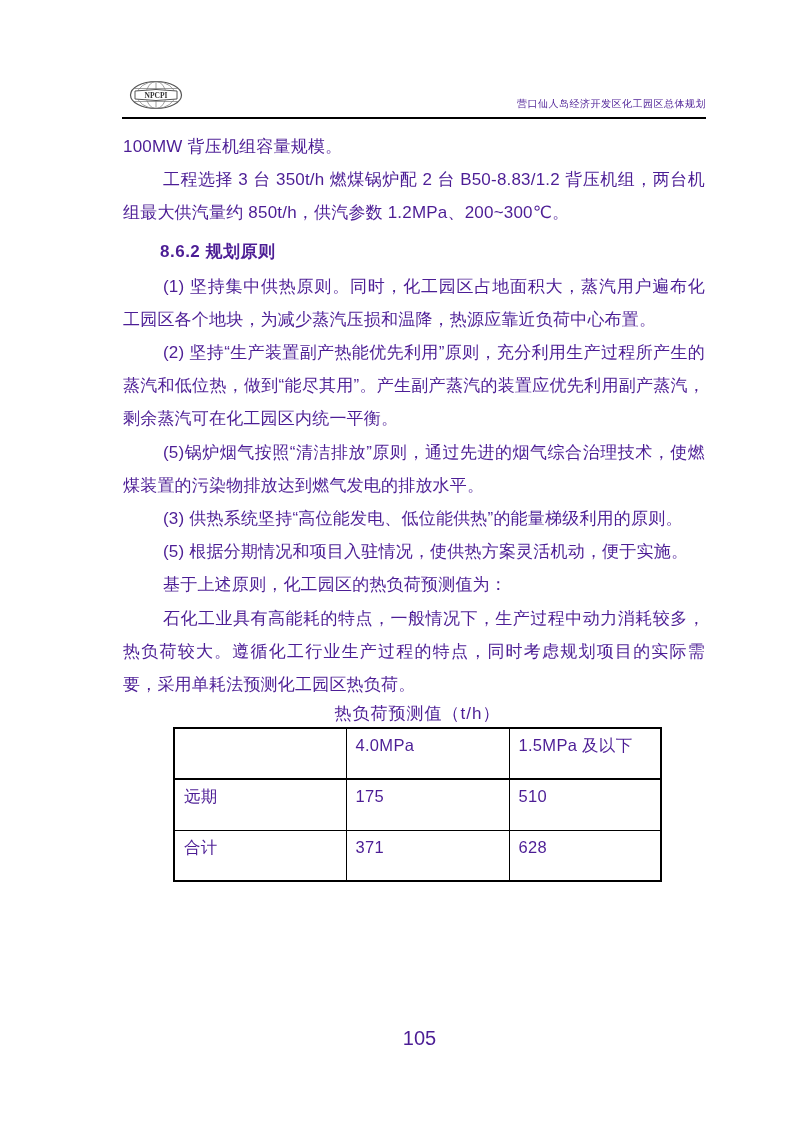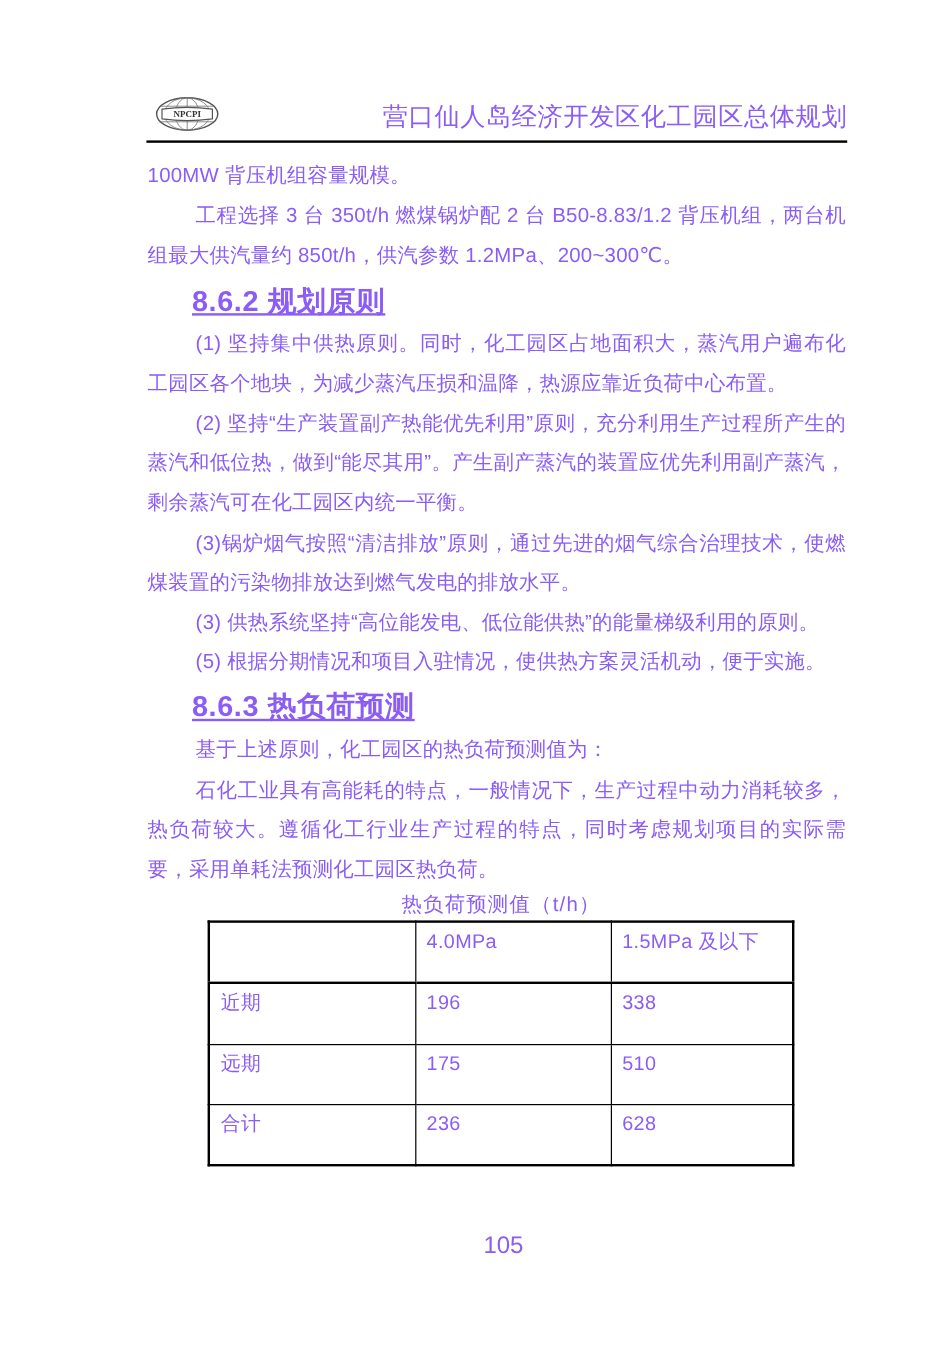--- a/index.html
+++ b/index.html
@@ -1,47 +1,46 @@
 <!DOCTYPE html>
 <html><head>
 <meta charset="utf-8">
 <style>
   html,body{margin:0;padding:0;background:#ffffff;}
   .page{
     position:relative;
     width:793px;height:1122px;
     background:#ffffff;
     font-family:"Liberation Sans","DejaVu Sans",sans-serif;
-    color:#8b5cf6;
+    color:#4c1d95;
     overflow:hidden;
   }
   
   .header{
     position:absolute;left:122px;top:76px;width:584px;height:41px;
     border-bottom:2.5px solid #000;
   }
   .logo{position:absolute;left:7px;top:4px;}
   .header-title{
     position:absolute;right:0;bottom:6px;
     font-family:"Liberation Serif","DejaVu Serif",serif;
-    font-size:21px;letter-spacing:0.5px;white-space:nowrap;
+    font-size:10px;letter-spacing:0.5px;white-space:nowrap;
   }
   
   .content{
     position:absolute;left:123px;top:130px;width:582px;
     font-size:17px;line-height:33.2px;letter-spacing:0.2px;
     text-align:justify;
   }
   .content p{margin:0;text-indent:40px;}
   .content p.flush{text-indent:0;}
   .sec-heading{
-    font-size:24px;font-weight:bold;line-height:36px;
+    font-size:17px;font-weight:bold;line-height:36px;
     margin:4px 0 0 0;text-indent:37px;text-align:left;
     letter-spacing:0.5px;
-    text-decoration:underline;
   }
   
   .table-block{margin-left:50px;width:489px;margin-top:2px;}
   .table-title{
     text-align:center;font-weight:normal;font-size:17px;
     line-height:19px;margin:3px 0 4px 0;text-indent:0;
     letter-spacing:1px;
   }
   table.data{
     border-collapse:collapse;table-layout:fixed;width:487px;
@@ -81,25 +80,24 @@
   </div>
 
   <div class="content">
     <p class="flush">100MW 背压机组容量规模。</p>
     <p>工程选择 3 台 350t/h 燃煤锅炉配 2 台 B50-8.83/1.2 背压机组，两台机组最大供汽量约 850t/h，供汽参数 1.2MPa、200~300℃。</p>
 
     <div class="sec-heading">8.6.2 规划原则</div>
 
     <p>(1) 坚持集中供热原则。同时，化工园区占地面积大，蒸汽用户遍布化工园区各个地块，为减少蒸汽压损和温降，热源应靠近负荷中心布置。</p>
     <p>(2) 坚持“生产装置副产热能优先利用”原则，充分利用生产过程所产生的蒸汽和低位热，做到“能尽其用”。产生副产蒸汽的装置应优先利用副产蒸汽，剩余蒸汽可在化工园区内统一平衡。</p>
-    <p>(3)锅炉烟气按照“清洁排放”原则，通过先进的烟气综合治理技术，使燃煤装置的污染物排放达到燃气发电的排放水平。</p>
+    <p>(5)锅炉烟气按照“清洁排放”原则，通过先进的烟气综合治理技术，使燃煤装置的污染物排放达到燃气发电的排放水平。</p>
     <p>(3) 供热系统坚持“高位能发电、低位能供热”的能量梯级利用的原则。</p>
     <p>(5) 根据分期情况和项目入驻情况，使供热方案灵活机动，便于实施。</p>
 
-    <div class="sec-heading">8.6.3 热负荷预测</div>
 
     <p>基于上述原则，化工园区的热负荷预测值为：</p>
     <p>石化工业具有高能耗的特点，一般情况下，生产过程中动力消耗较多，热负荷较大。遵循化工行业生产过程的特点，同时考虑规划项目的实际需要，采用单耗法预测化工园区热负荷。</p>
 
     <div class="table-block">
       <div class="table-title">热负荷预测值（t/h）</div>
       <table class="data">
         <colgroup>
             <col style="width:172px">
             <col style="width:163px">
@@ -107,32 +105,27 @@
           </colgroup>
         <thead>
           <tr>
             <th></th>
             <th>4.0MPa</th>
             <th>1.5MPa 及以下</th>
           </tr>
         </thead>
         <tbody>
           <tr>
-            <td>近期</td>
-            <td>196</td>
-            <td>338</td>
-          </tr>
-          <tr>
             <td>远期</td>
             <td>175</td>
             <td>510</td>
           </tr>
           <tr>
             <td>合计</td>
-            <td>236</td>
+            <td>371</td>
             <td>628</td>
           </tr>
         </tbody>
       </table>
     </div>
   </div>
 
   <div class="page-number">105</div>
 
 </div>

